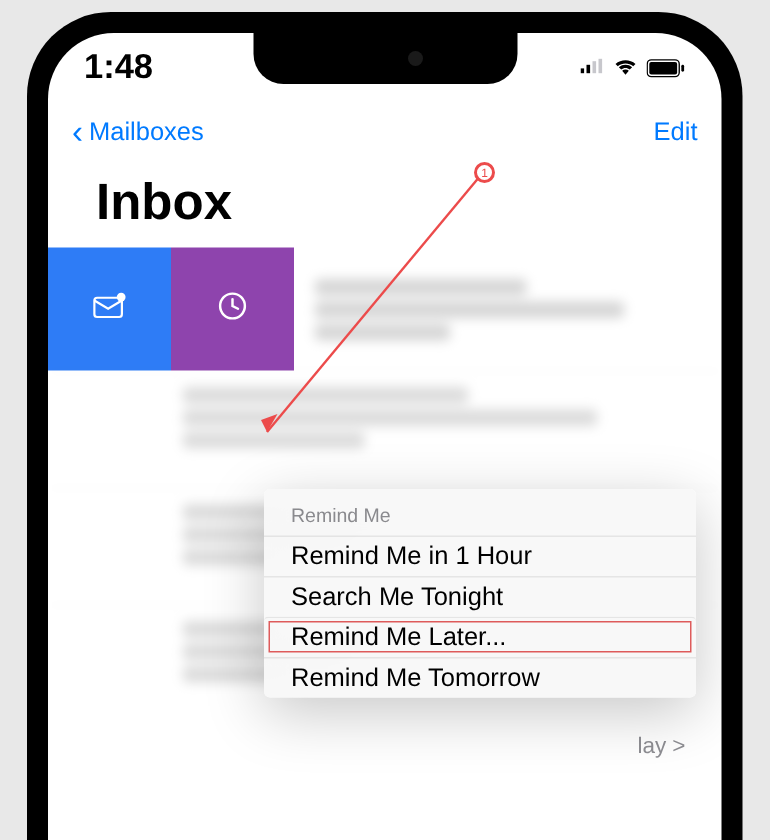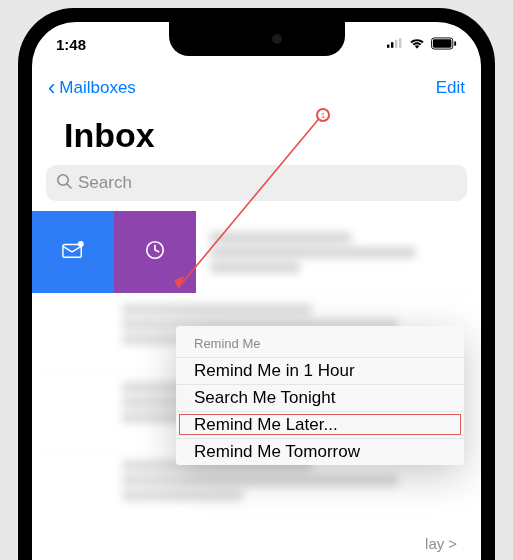--- a/index.html
+++ b/index.html
@@ -14,21 +14,21 @@
       overflow: hidden; position: relative;
     }
     .notch {
       position: absolute; top: 0; left: 50%; transform: translateX(-50%);
       width: 176px; height: 34px; background: #000;
       border-bottom-left-radius: 20px; border-bottom-right-radius: 20px;
       z-index: 50; display: flex; align-items: center; justify-content: center;
     }
     .notch::before { content: ""; width: 10px; height: 10px; background: #1a1a1a; border-radius: 50%; margin-left: 40px; }
 
-    .status-bar { height: 44px; display: flex; justify-content: space-between; align-items: center; padding: 0 24px; font-weight: 600; font-size: 15px; }
+    .status-bar { height: 44px; display: flex; justify-content: space-between; align-items: center; padding: 0 24px; font-weight: 600; font-size: 23px; }
     .status-right { display: flex; gap: 6px; align-items: center; }
 
     .nav-bar { height: 44px; display: flex; justify-content: space-between; align-items: center; padding: 0 16px; color: #007aff; font-size: 17px; }
     .nav-back { display: flex; align-items: center; gap: 4px; }
     .chevron-left { font-size: 22px; line-height: 1; }
 
     .page-title { font-size: 34px; font-weight: 700; padding: 6px 32px 10px; }
 
     .search-bar { margin: 0 14px 10px; height: 36px; background: #eeeeef; border-radius: 10px; display: flex; align-items: center; padding: 0 10px; color: #8e8e93; font-size: 17px; gap: 6px; }
 
@@ -110,29 +110,20 @@
     <div class="nav-bar">
       <div class="nav-back">
         <span class="chevron-left">‹</span>
         <span>Mailboxes</span>
       </div>
       <span>Edit</span>
     </div>
 
     <h1 class="page-title">Inbox</h1>
 
-    <div class="search-bar">
-      <span>
-        <svg class="small" viewBox="0 0 16 16">
-            <circle cx="7" cy="7" r="5.2" fill="none" stroke="#8e8e93" stroke-width="1.6"></circle>
-            <line x1="11" y1="11" x2="15" y2="15" stroke="#8e8e93" stroke-width="1.6" stroke-linecap="round"></line>
-          </svg>
-      </span>
-      <span>Search</span>
-    </div>
 
     <div class="mail-list">
 
       <div class="swipe-row">
         <div class="swipe-action blue">
           <span>
             <svg class="icon" viewBox="0 0 24 18">
                 <rect x="1" y="3" width="20" height="14" rx="2" fill="none" stroke="#fff" stroke-width="1.6"></rect>
                 <path d="M1 5 L11 11 L21 5" fill="none" stroke="#fff" stroke-width="1.6"></path>
                 <circle cx="20.5" cy="2.5" r="3.2" fill="#fff"></circle>

